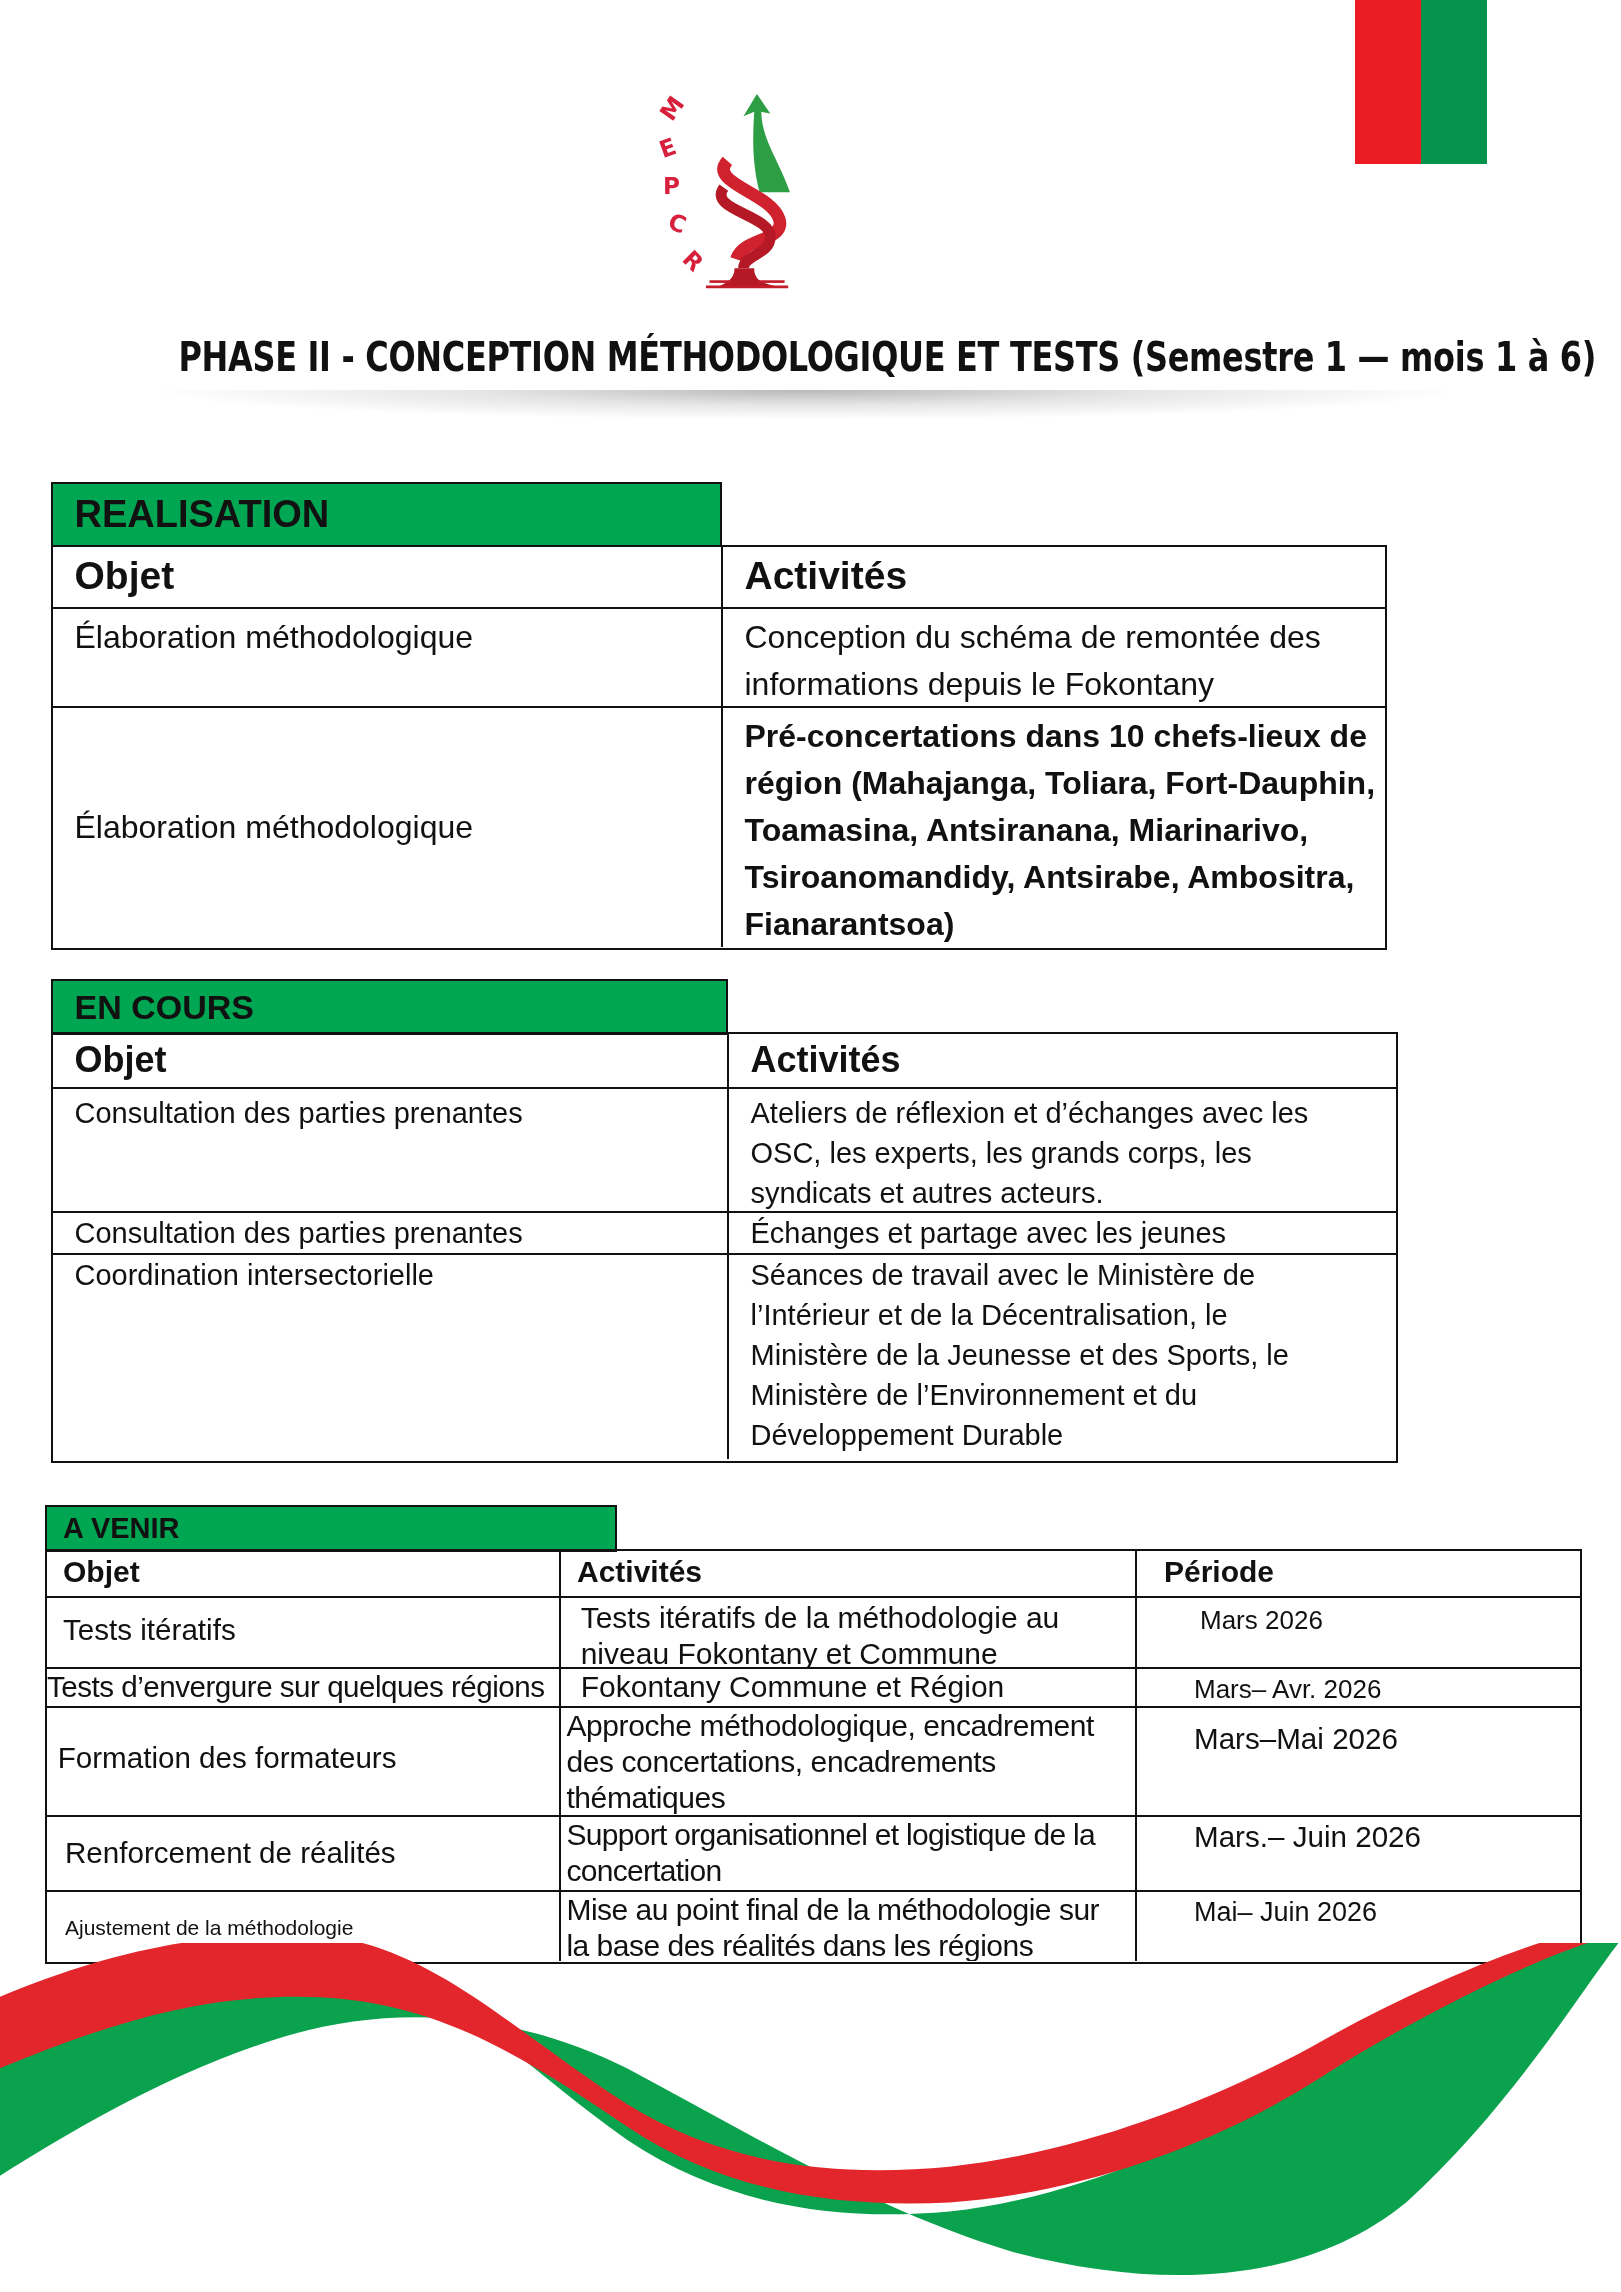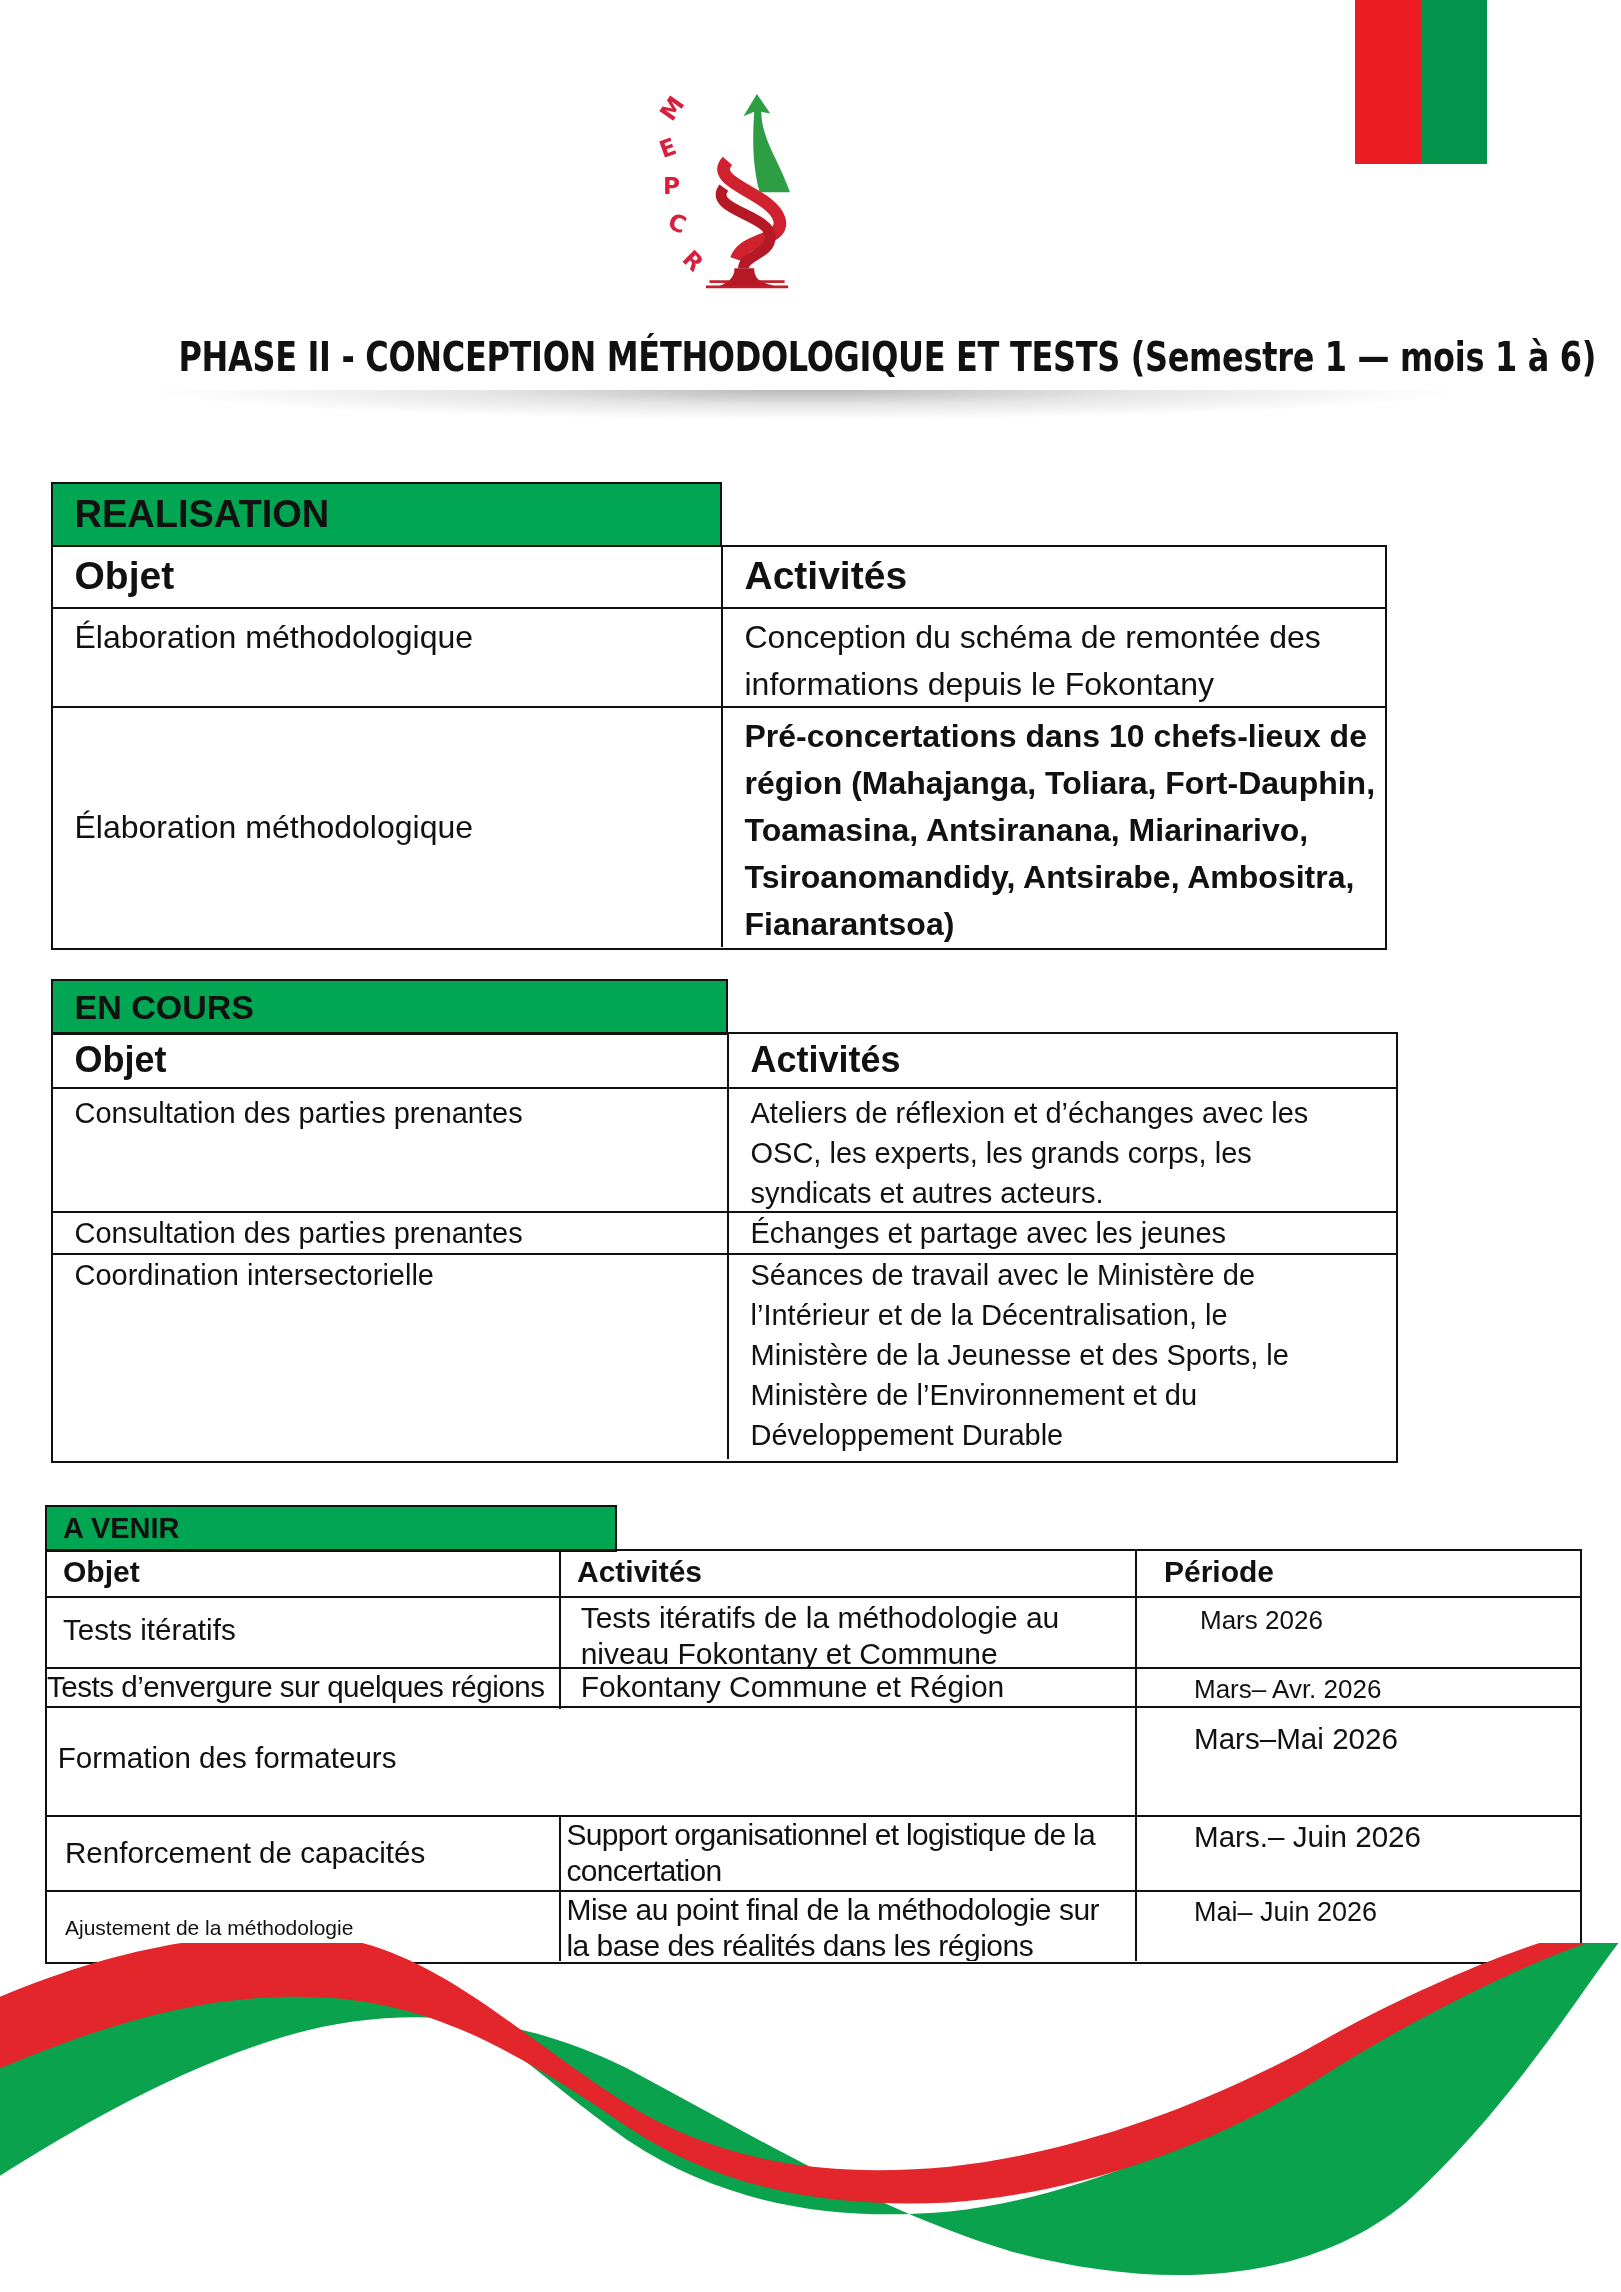--- a/index.html
+++ b/index.html
@@ -151,24 +151,27 @@
 niveau Fokontany et Commune</div>
       <div class="cell per div" style="left:1088px; right:18px; padding-left:63px; font-size:26px;">Mars 2026</div>
     </div>
     <div class="row" style="top:116px; height:42px;">
       <div class="cell txt" style="left:0; width:512px; padding:0 0 0 0; font-size:29.6px; letter-spacing:-0.5px;">Tests d’envergure sur quelques régions</div>
       <div class="cell txt div" style="left:512px; width:664px; padding:0 0 0 19.7px;">Fokontany Commune et Région</div>
       <div class="cell per div" style="left:1088px; right:0; padding:1.8px 0 0 57px; font-size:26px;">Mars– Avr. 2026</div>
     </div>
     <div class="row" style="top:155px; height:112px;">
       <div class="cell txt" style="left:0; width:512px; padding:32px 0 0 10.7px; font-size:29.6px;">Formation des formateurs</div>
+      <div class="cell txt div" style="left:512px; width:576px; padding:0 0 0 5.4px; letter-spacing:-0.4px;">Approche méthodologique, encadrement
+des concertations,  encadrements
+thématiques</div>
       <div class="cell per div" style="left:1088px; right:0; padding:12.5px 0 0 57px; font-size:29.6px;">Mars–Mai 2026</div>
     </div>
     <div class="row" style="top:264px; height:77px;">
-      <div class="cell txt" style="left:0; width:512px; padding:18px 0 0 18px; font-size:29.6px;">Renforcement de capacités</div>
+      <div class="cell txt" style="left:0; width:512px; padding:18px 0 0 18px; font-size:29.6px;">Renforcement de réalités</div>
       <div class="cell txt div" style="left:512px; width:576px; padding:0 0 0 5.4px; letter-spacing:-0.7px;">Support organisationnel et logistique de la
  concertation</div>
       <div class="cell per div" style="left:1088px; right:0; padding:1.8px 0 0 57px; font-size:29.6px;">Mars.– Juin 2026</div>
     </div>
     <div class="row" style="top:339px; height:71px;">
       <div class="cell txt" style="left:0; width:444px; padding:18px 0 0 18px; font-size:21px;">Ajustement de la méthodologie</div>
       <div class="cell txt div" style="left:512px; width:576px; padding:0 0 0 5.4px; letter-spacing:-0.5px;">Mise au point final de la méthodologie sur
 la base des réalités dans les régions</div>
       <div class="cell per div" style="left:1088px; right:0; padding:1.8px 0 0 57px; font-size:27px;">Mai– Juin 2026</div>
     </div>

